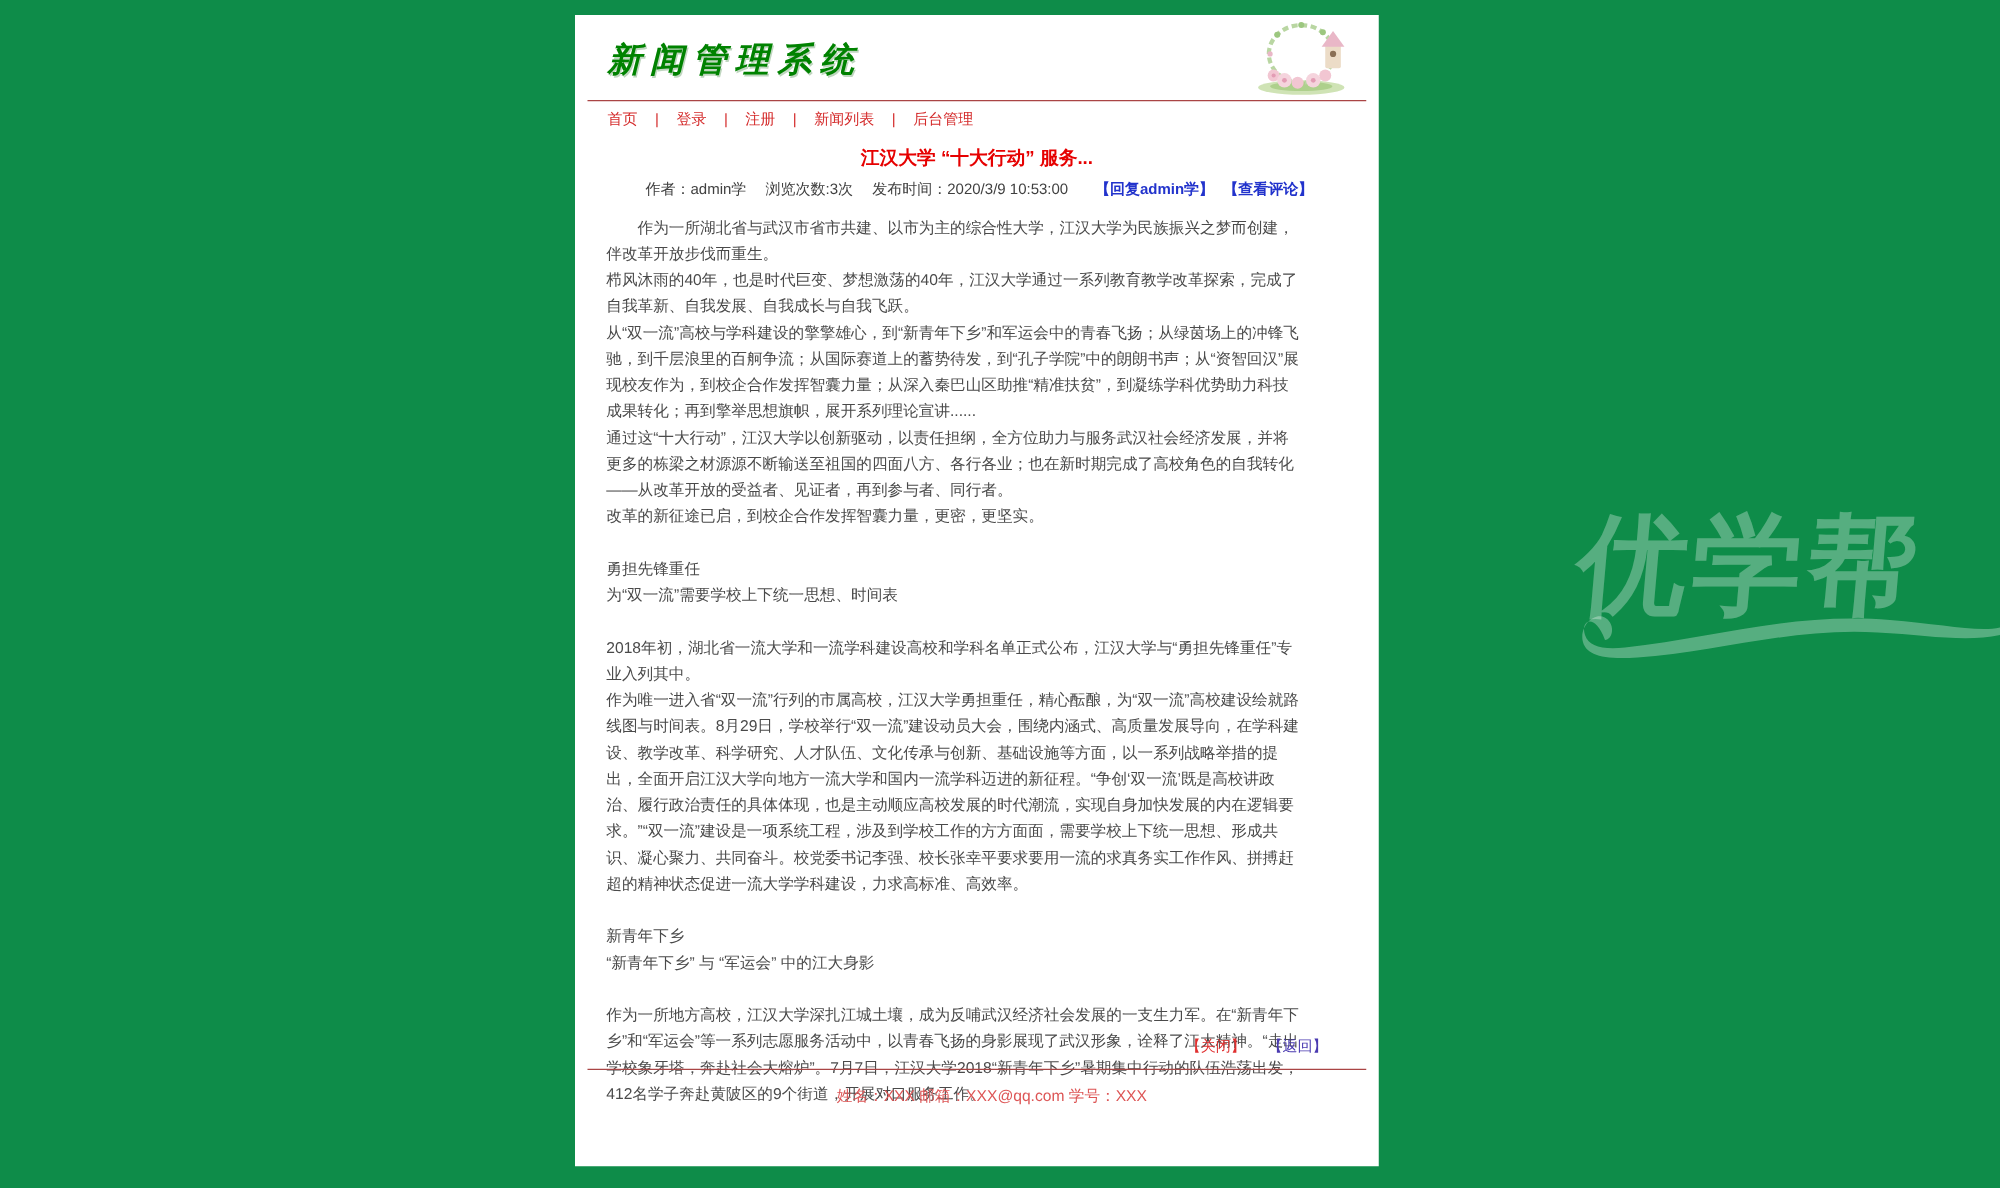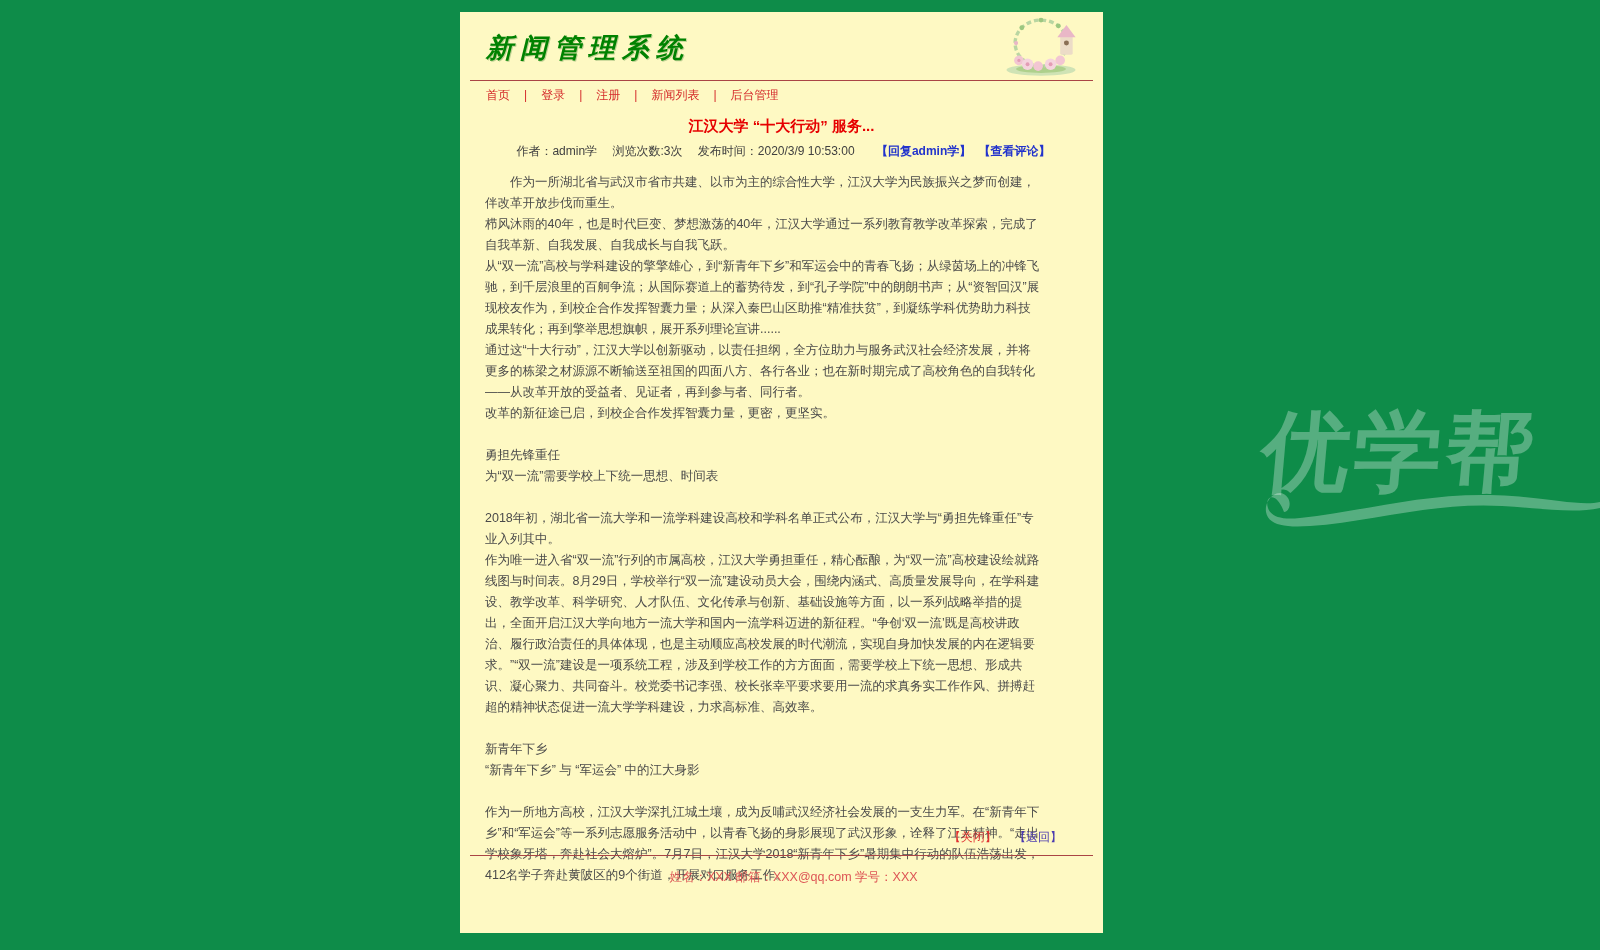--- a/index.html
+++ b/index.html
@@ -27,21 +27,21 @@
     white-space:nowrap;
     line-height:1;
   }
   .watermark-swoosh{display:block;margin-top:-14px;}
 
   
   .content-box{
     position:absolute;
     left:460px;top:12px;
     width:643px;height:921px;
-    background:#fef9c3;
+    background:#ffffff;
     box-sizing:border-box;
   }
 
   
   .site-header{
     position:relative;
     height:68px;
   }
   .site-title{
     position:absolute;

